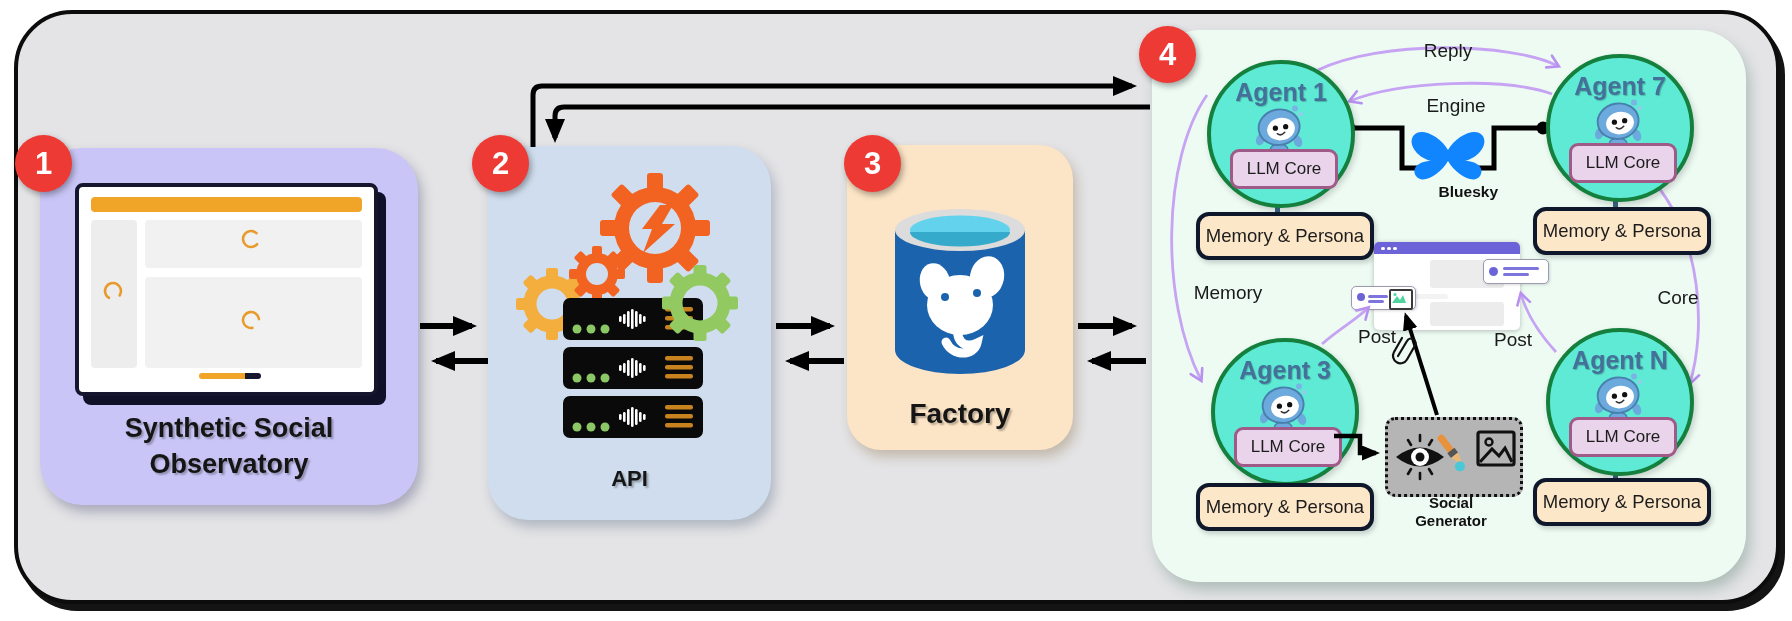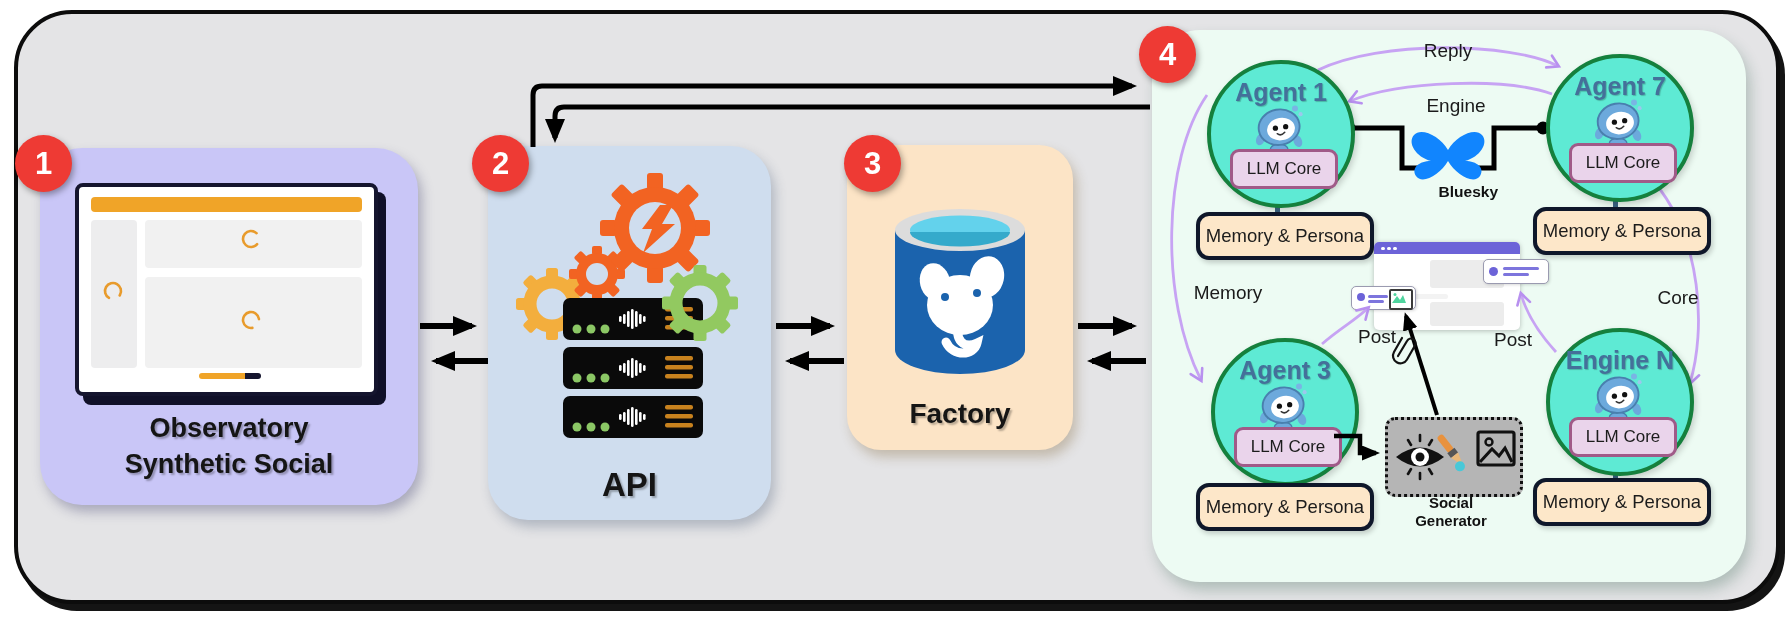--- a/index.html
+++ b/index.html
@@ -24,21 +24,21 @@
          font-size:31px;display:flex;align-items:center;justify-content:center;z-index:6;
          box-shadow:2px 3px 6px rgba(0,0,0,.35);}
   .badge-1{left:15px;top:135px;}
   .badge-2{left:472px;top:135px;}
   .badge-3{left:844px;top:135px;}
   .badge-4{left:1139px;top:26px;}
   
   .stage-title{font-weight:bold;color:#151515;text-align:center;z-index:3;
                text-shadow:2px 2px 2px rgba(0,0,0,.28);}
   .title-observatory{left:40px;top:410px;width:378px;font-size:27px;line-height:1.35;}
-  .title-api{left:488px;top:466px;width:283px;font-size:33px;}
+  .title-api{left:488px;top:466px;width:283px;font-size:22px;}
   .title-factory{left:847px;top:398px;width:226px;font-size:28px;}
   .title-engine{left:1152px;top:539px;width:594px;font-size:30px;}
   
   .laptop{left:75px;top:183px;width:295px;height:205px;background:#ffffff;border:4px solid #15152e;
           border-radius:8px;box-shadow:8px 9px 0 #101028;z-index:3;}
   .lp{position:absolute;border-radius:4px;}
   .lp-header{left:12px;top:10px;width:271px;height:15px;background:#f0a428;}
   .lp-side{left:12px;top:33px;width:46px;height:148px;background:#ededee;}
   .lp-c1{left:66px;top:33px;width:217px;height:48px;background:#f1f1f1;}
   .lp-c2{left:66px;top:90px;width:217px;height:91px;background:#f1f1f1;}
@@ -168,22 +168,22 @@
     <div class="lp lp-bar-b"></div>
     <svg width="295" height="205" style="position:absolute;left:0;top:0;">
       <g fill="none" stroke="#e89b2c" stroke-width="2.6" stroke-linecap="round">
         <circle cx="34" cy="104" r="8" stroke-dasharray="38 13" transform="rotate(120 34 104)"></circle>
         <circle cx="172" cy="52" r="8" stroke-dasharray="38 13" transform="rotate(40 172 52)"></circle>
         <circle cx="172" cy="133" r="8" stroke-dasharray="38 13" transform="rotate(80 172 133)"></circle>
       </g>
     </svg>
   </div>
   <div class="abs stage-title title-observatory">
+    <div>Synthetic Social</div>
     <div>Observatory</div>
-    <div>Synthetic Social</div>
   </div>
 
   <svg class="abs gfx" style="left:488px;top:146px;z-index:3;" width="283" height="374" viewBox="0 0 283 374">
 
     <g transform="translate(64,158)">
       <g fill="#f3ae3d">
         <rect x="-6" y="-36" width="12" height="11" rx="2.5"></rect>
           <rect x="-6" y="-36" width="12" height="11" rx="2.5" transform="rotate(45)"></rect>
         <rect x="-6" y="-36" width="12" height="11" rx="2.5" transform="rotate(90)"></rect>
           <rect x="-6" y="-36" width="12" height="11" rx="2.5" transform="rotate(135)"></rect>
@@ -346,21 +346,21 @@
     <div class="llm">LLM Core</div>
   </div>
   <div class="abs agent agent-a3">
     <div class="agent-name">Agent 3</div>
     <svg class="agent-robot">
         <use href="#robot-symbol" width="56" height="56"></use>
       </svg>
     <div class="llm">LLM Core</div>
   </div>
   <div class="abs agent agent-an">
-    <div class="agent-name">Engine N</div>
+    <div class="agent-name">Agent N</div>
     <svg class="agent-robot">
         <use href="#robot-symbol" width="56" height="56"></use>
       </svg>
     <div class="llm">LLM Core</div>
   </div>
 
   <div class="abs memory mem-a1">Memory &amp; Persona</div>
   <div class="abs memory mem-a2">Memory &amp; Persona</div>
   <div class="abs memory mem-a3">Memory &amp; Persona</div>
   <div class="abs memory mem-an">Memory &amp; Persona</div>

